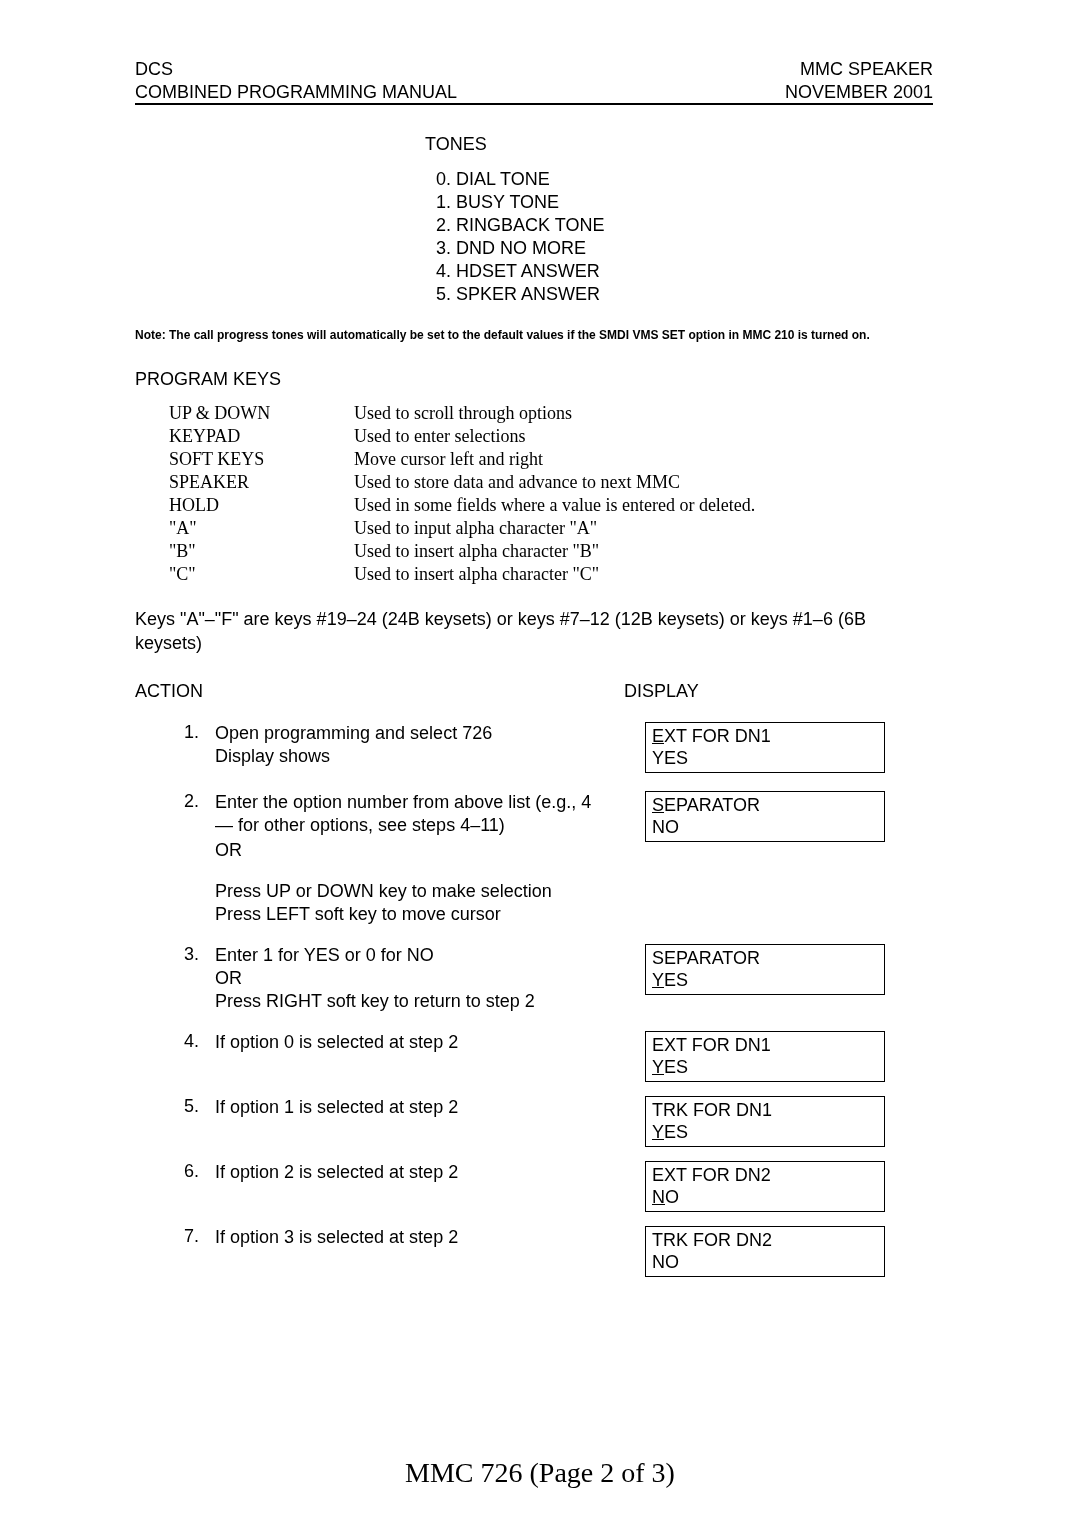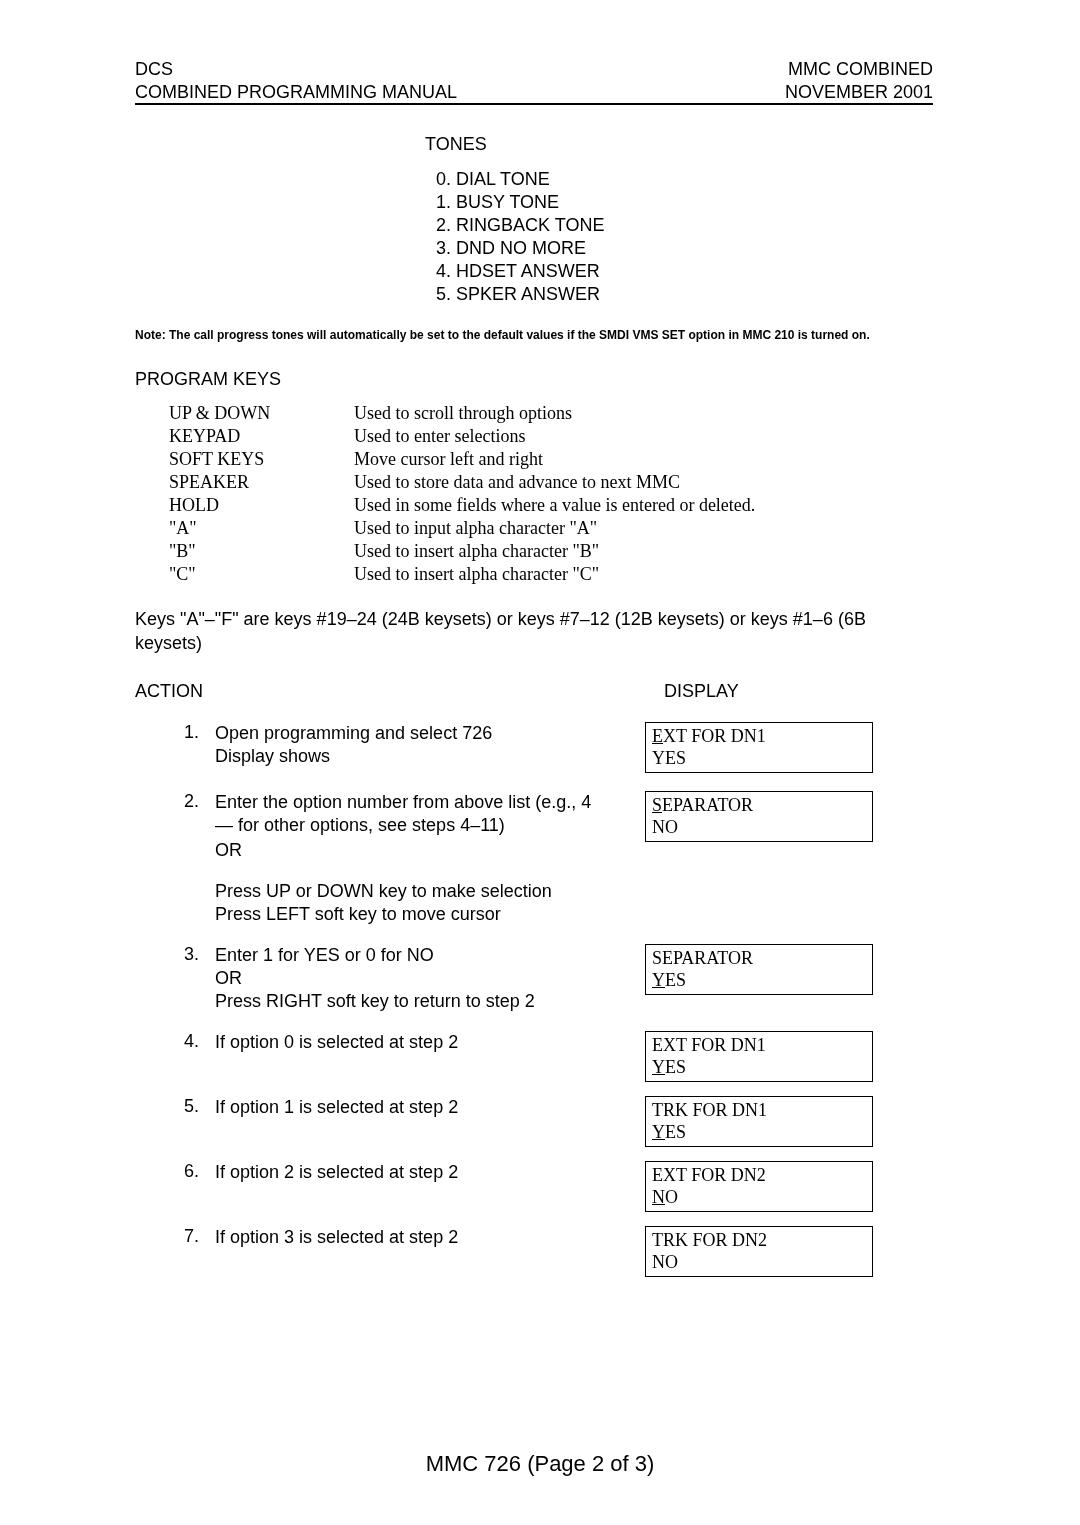--- a/index.html
+++ b/index.html
@@ -94,45 +94,44 @@
     margin-left: 50px;
   }
   .sub {
     margin-top: 2px;
   }
   .sub2 {
     margin-top: 18px;
   }
   .display-box {
     border: 1.5px solid #000;
-    padding: 2px 6px 2px 6px;
+    padding: 2px 18px 2px 6px;
     line-height: 1.25;
     width: 214px;
-    font-family: Liberation Serif, serif;
   }
   .u { text-decoration: underline; }
   .footer {
     position: absolute;
-    bottom: 48px;
+    bottom: 36px;
     left: 0;
     width: 1080px;
     text-align: center;
-    font-family: Liberation Sans, sans-serif;
-    font-size: 22px;
+    font-family: Liberation Serif, serif;
+    font-size: 28px;
   }
 </style>
 </head>
 <body>
 
 <div class="page">
 
   <div class="header-block">
     <div class="header-row">
       <div>DCS</div>
-      <div>MMC COMBINED</div>
+      <div>MMC SPEAKER</div>
     </div>
     <div class="header-row">
       <div>COMBINED PROGRAMMING MANUAL</div>
       <div>NOVEMBER 2001</div>
     </div>
   </div>
 
   <div class="tones-block">
     <div>TONES</div>
     <div class="tones-list" style="margin-top:12px;">
@@ -181,21 +180,21 @@
     <div class="keys-row">
       <div class="k">"C"</div>
       <div>Used to insert alpha character "C"</div>
     </div>
   </div>
 
   <div class="keys-note">Keys "A"–"F" are keys #19–24 (24B keysets) or keys #7–12 (12B keysets) or keys #1–6 (6B keysets)</div>
 
   <div class="ad-row">
     <div class="a">ACTION</div>
-    <div style="margin-left:104px;">DISPLAY</div>
+    <div style="margin-left:64px;">DISPLAY</div>
   </div>
 
   <div class="steps">
 
     <div class="step">
       <div class="num">1.</div>
       <div class="body">
         <div>Open programming and select 726</div>
         <div>Display shows</div>
       </div>

